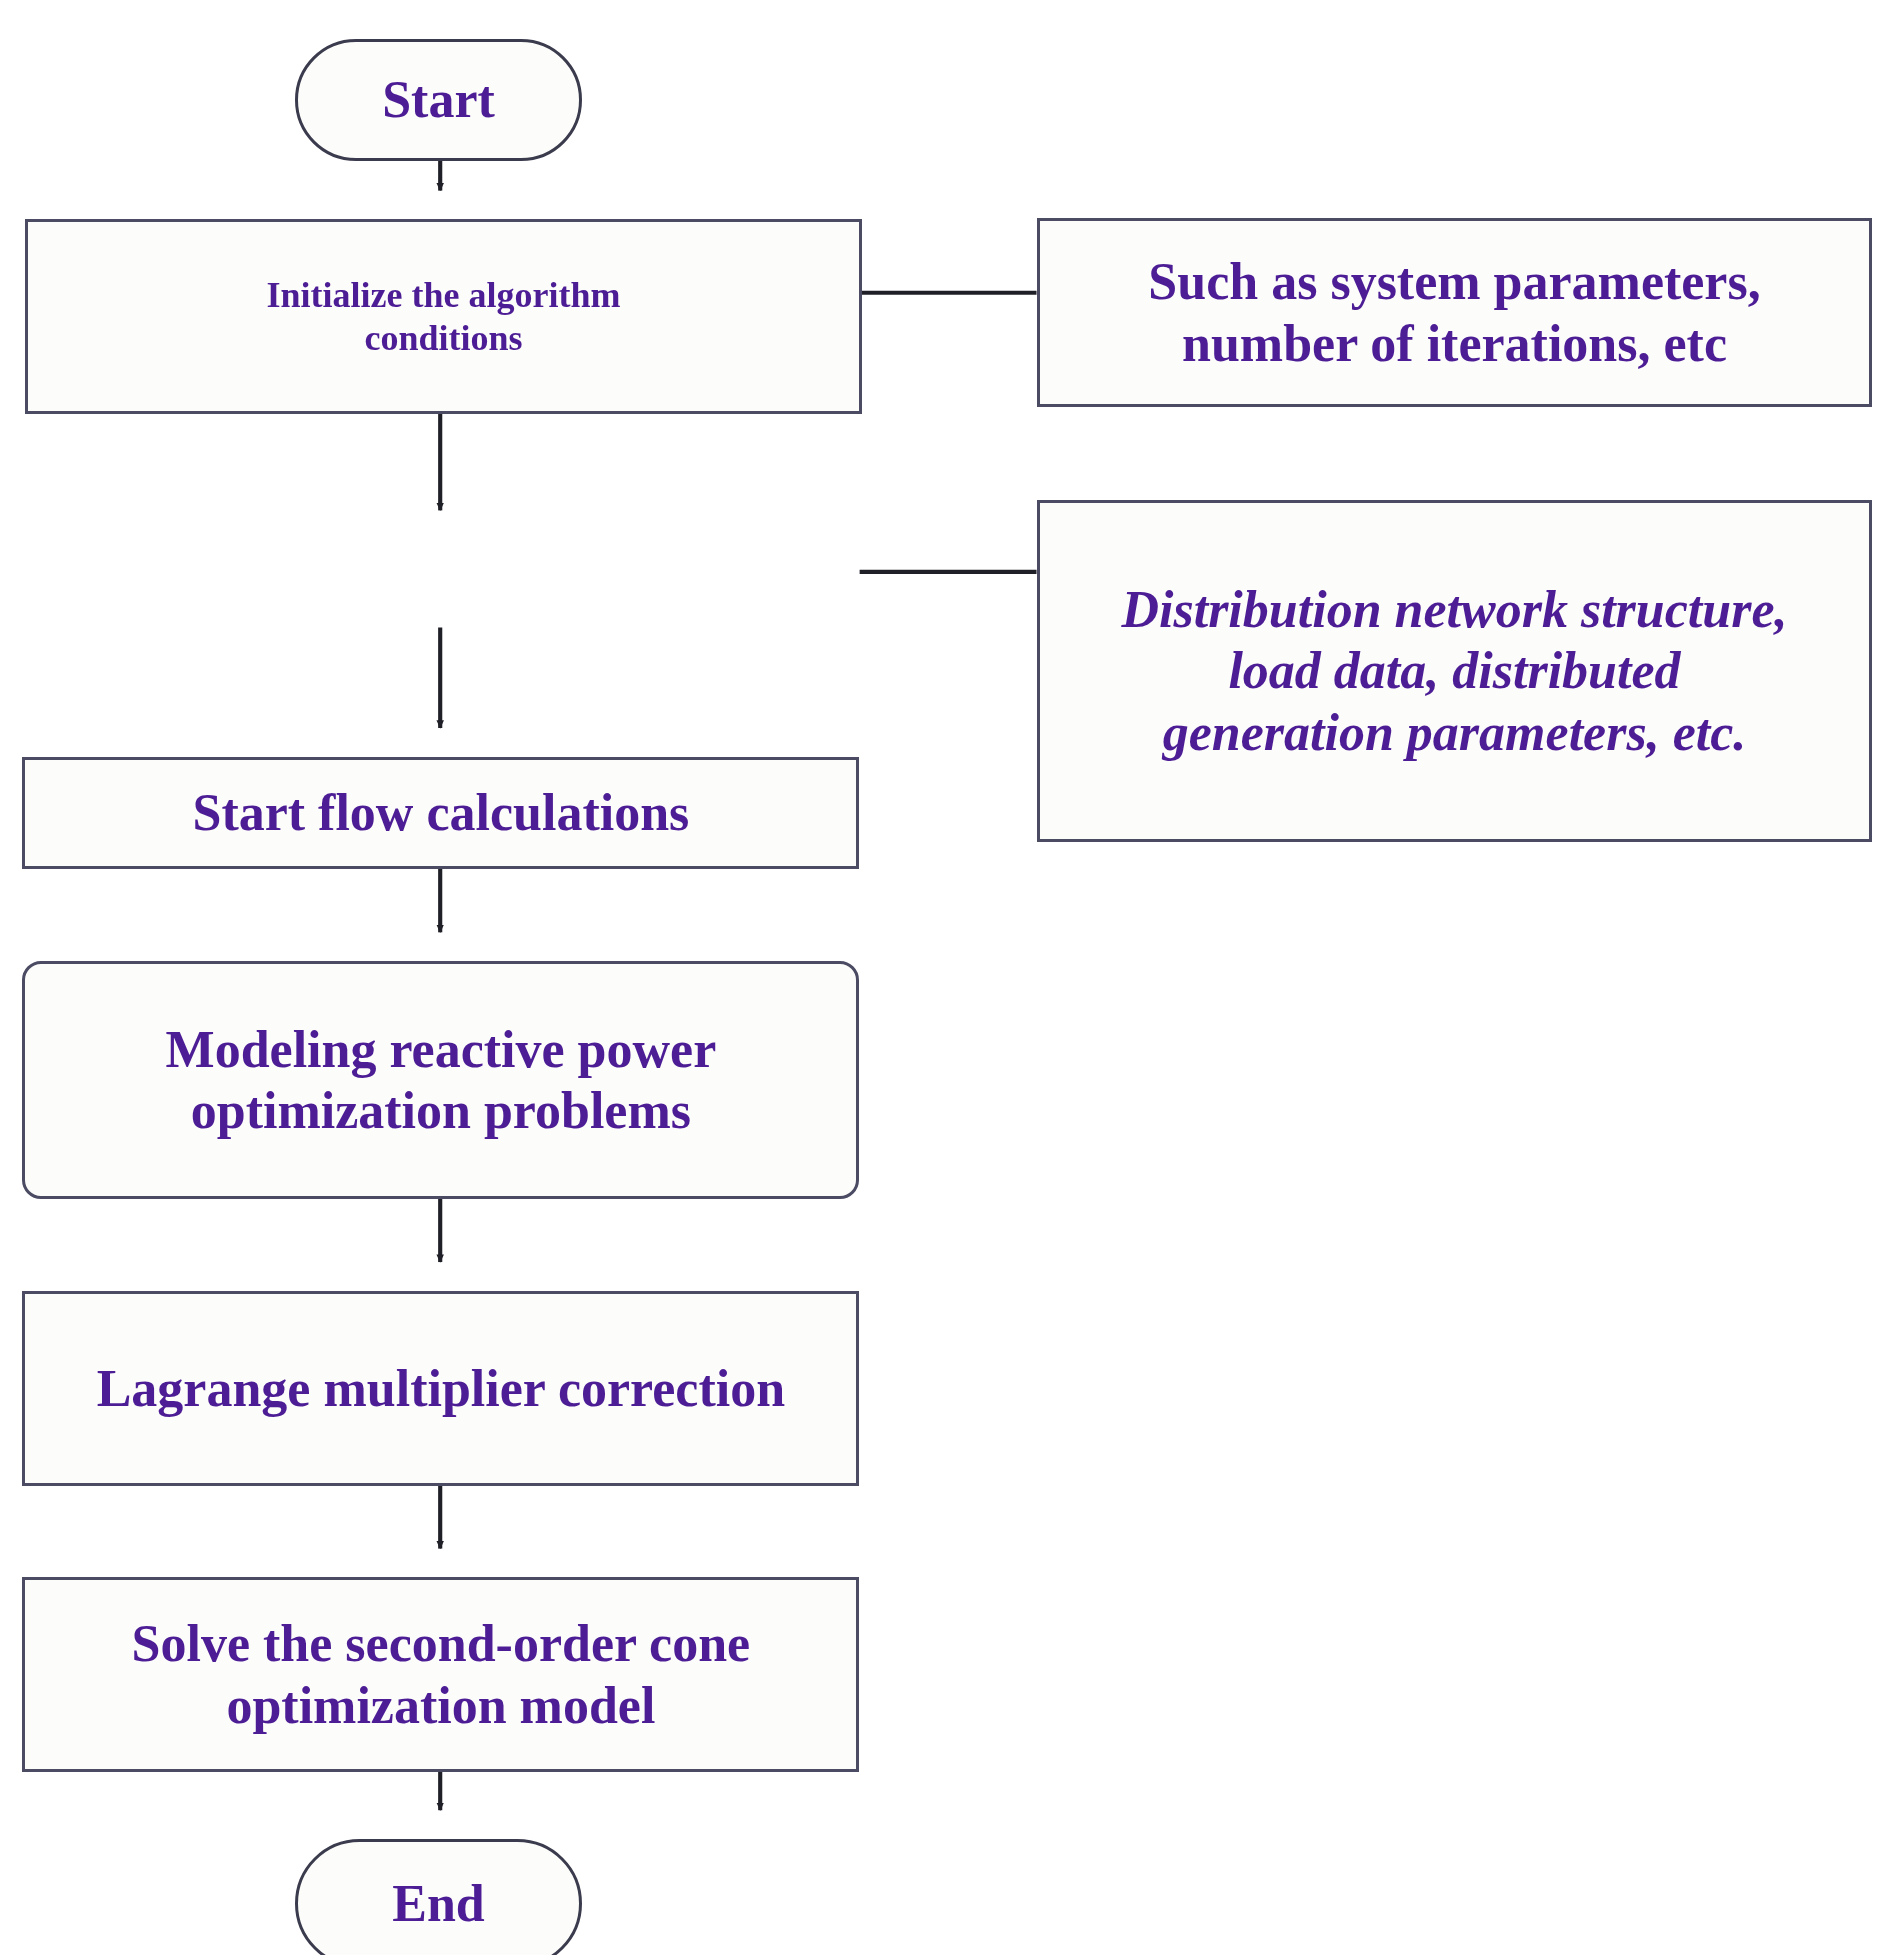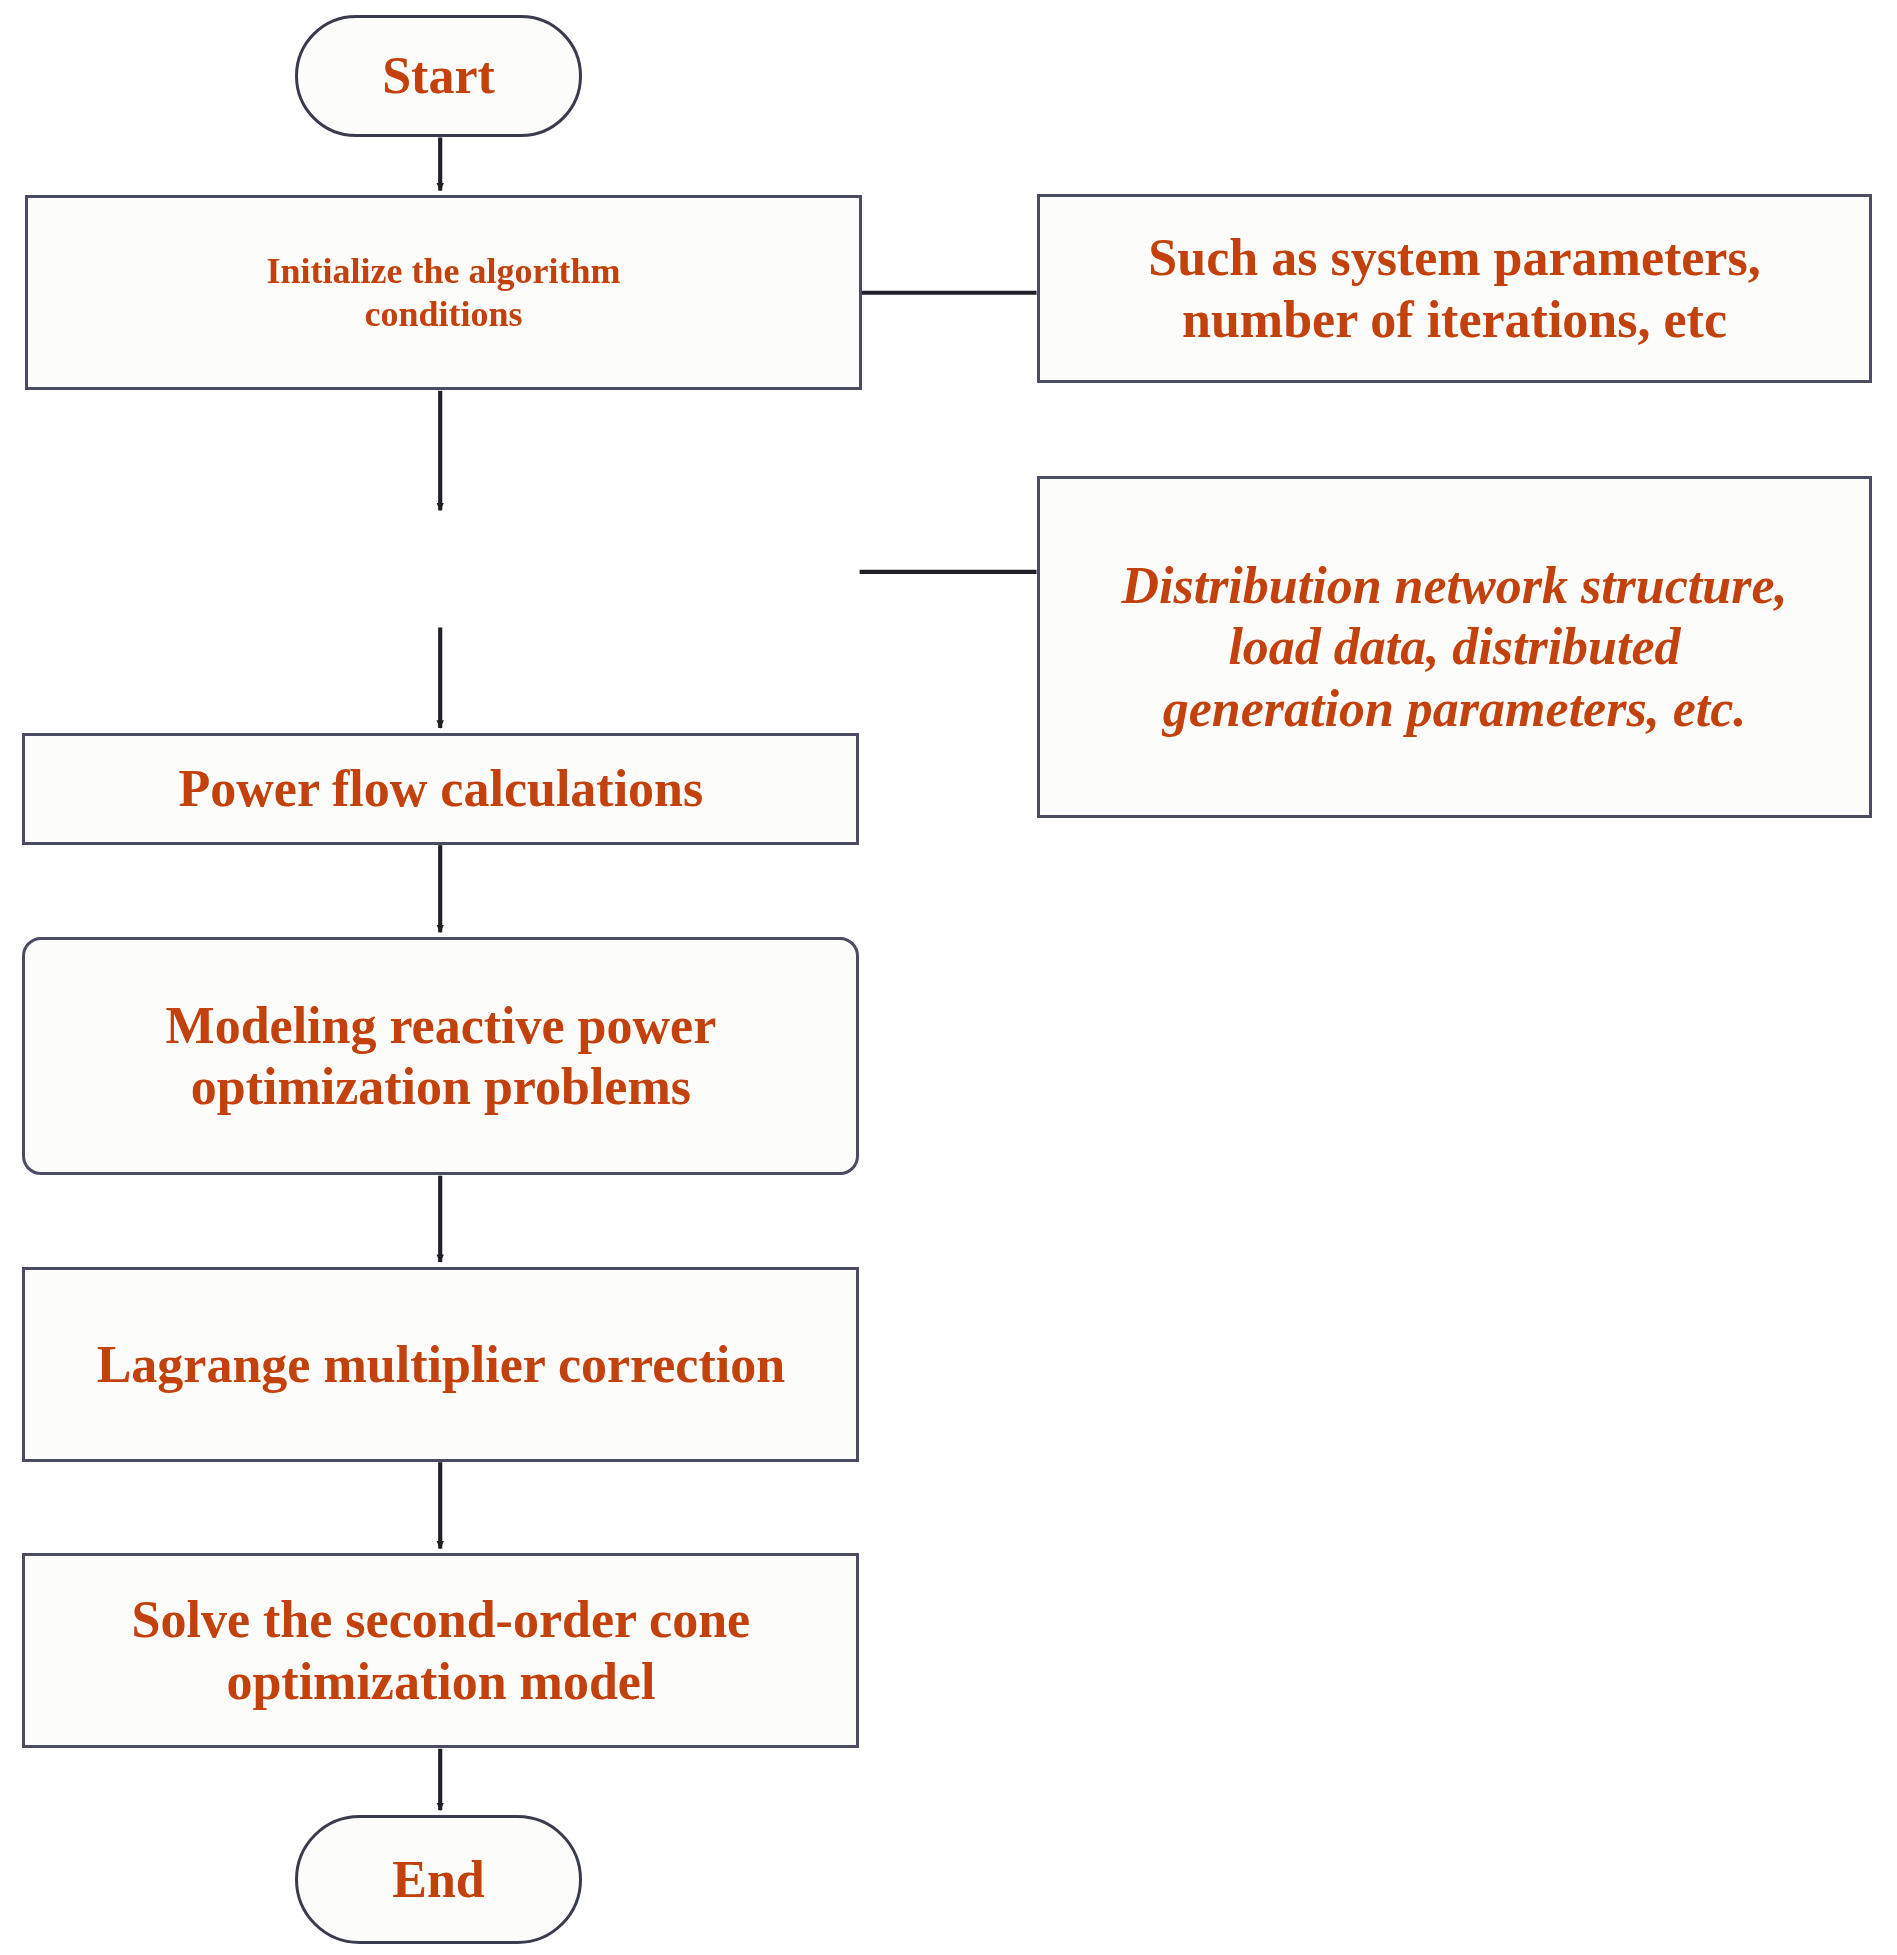--- a/index.html
+++ b/index.html
@@ -11,24 +11,25 @@
   #flow-canvas{position:absolute;left:0;top:0;width:1897px;height:1956px;}
   #svg-connectors{position:absolute;left:0;top:0;width:1897px;height:1956px;pointer-events:none;}
 
   .node{
     position:absolute;
     box-sizing:border-box;
     background:#fcfcfa;
     border:3.3px solid #4b4b63;
     display:flex;align-items:center;justify-content:center;
     text-align:center;
-    color:#c2410c;
+    color:#4c1d95;
     font-weight:bold;
     line-height:1.18;
     padding:5px 11.6px;
+    margin-top:24px;
   }
   .node.terminal{
     border-radius:830px;
     border:3.3px solid #3b3b4e;
   }
   .node .label{display:block;white-space:pre-line;}
 
   
   .n-start   {left:295px; top:15px;   width:287px;  height:122px; font-size:52px;}
   .n-init    {left:25px;  top:195px;  width:837px; height:195px; font-size:36px;}
@@ -83,21 +84,21 @@
   </div>
 
 
   <div class="node n-note2">
     <span class="label">Distribution network structure,
 load data, distributed
 generation parameters, etc.</span>
   </div>
 
   <div class="node n-power">
-    <span class="label">Power flow calculations</span>
+    <span class="label">Start flow calculations</span>
   </div>
 
   <div class="node n-model">
     <span class="label">Modeling reactive power
 optimization problems</span>
   </div>
 
   <div class="node n-solve">
     <span class="label">Solve the second-order cone
 optimization model</span>

